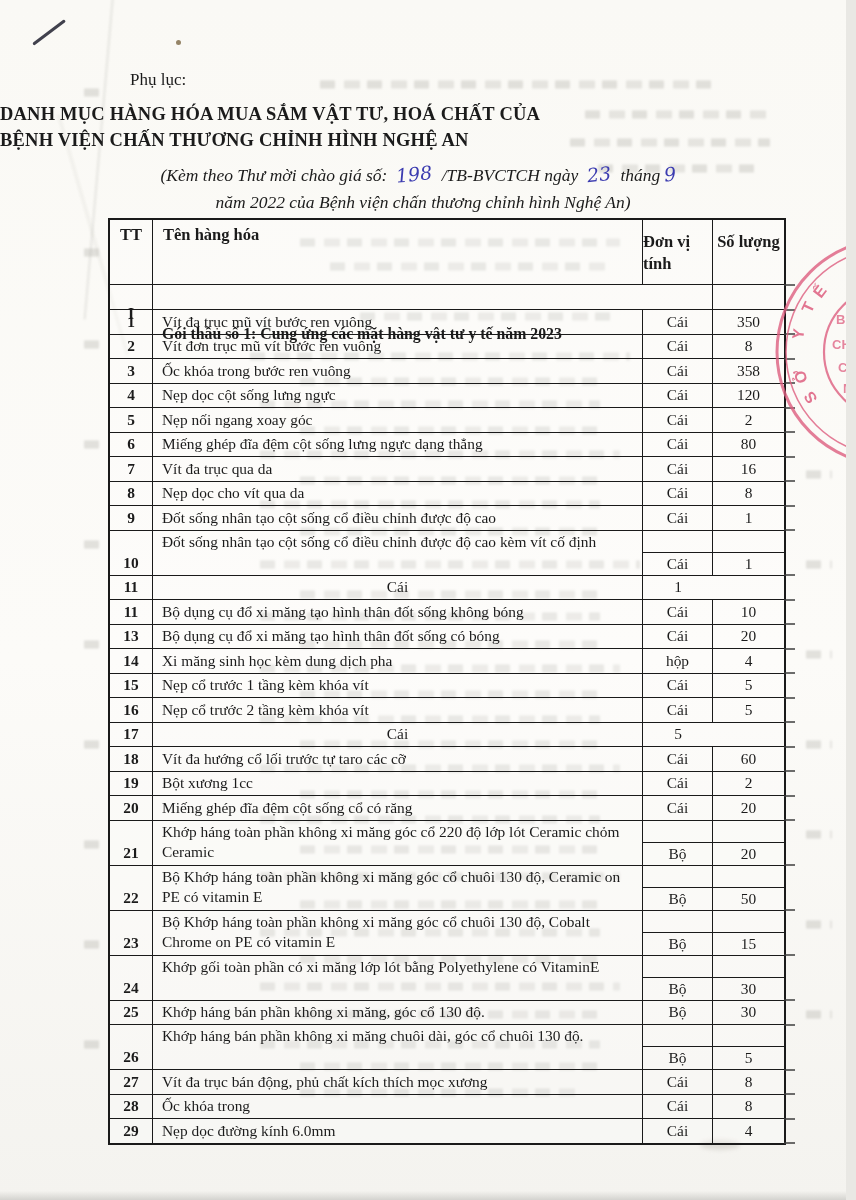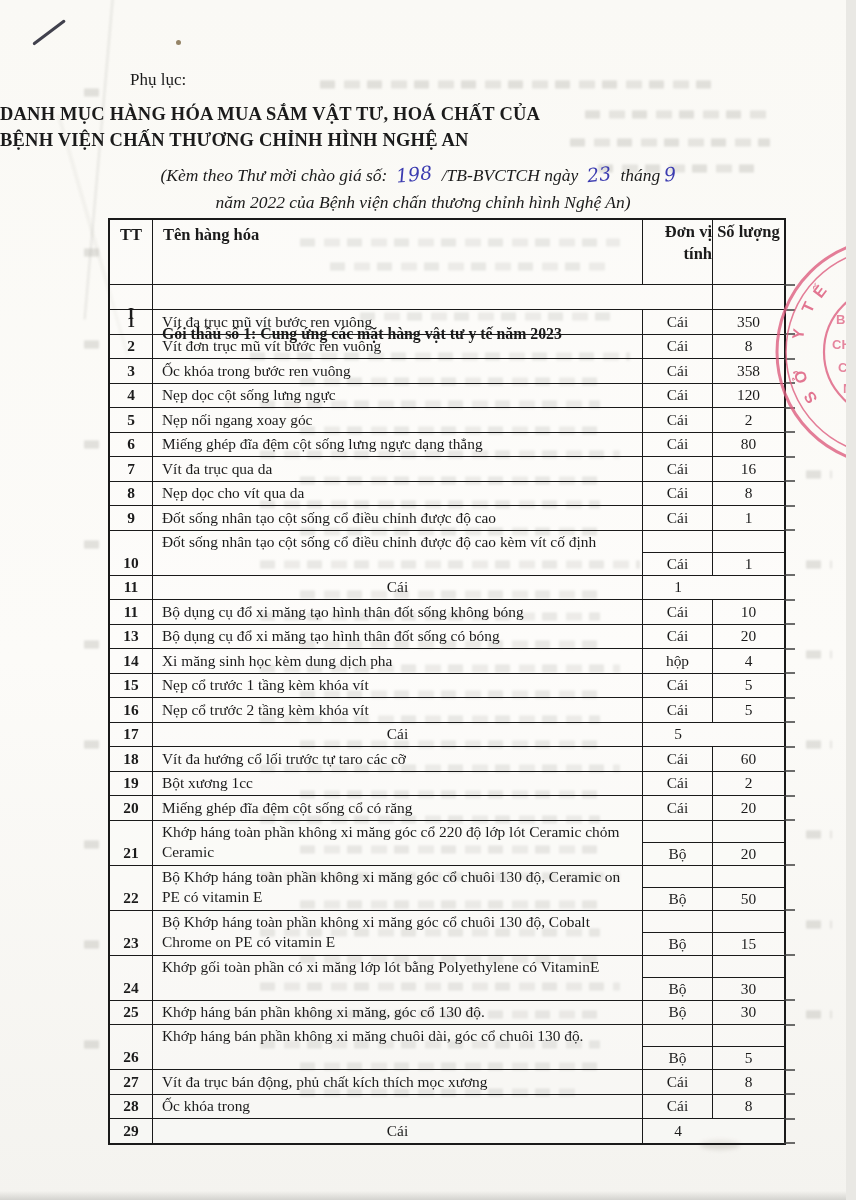--- a/index.html
+++ b/index.html
@@ -18,21 +18,21 @@
   .tbl{position:absolute;left:108px;top:218px;width:678px;border:2px solid #1a1a1a;
        box-sizing:border-box;background:rgba(255,255,255,.25);}
   .grid{display:grid;grid-template-columns:43px 490px 70px 71px;position:relative;}
   .rowline{border-bottom:1px solid #1a1a1a;}
   .grid:last-child{border-bottom:none;}
   .cell{border-right:1px solid #1a1a1a;position:relative;box-sizing:border-box;}
   .cell.qt{border-right:none;}
   .hdr{height:64px;font-weight:bold;font-size:16.5px;}
   .hdr .tt{display:flex;justify-content:center;padding-top:5px;}
   .hdr .nm{padding:5px 0 0 10px;}
-  .hdr .un,.hdr .qt{display:flex;justify-content:center;padding-top:1px;text-align:right;line-height:1.35;}
+  .hdr .un,.hdr .qt{display:flex;justify-content:center;padding-top:11px;text-align:left;line-height:1.35;}
   .sec{height:24px;font-weight:bold;font-size:15.8px;}
   .sec .tt{display:flex;align-items:center;justify-content:center;}
   .sec .nm{display:flex;align-items:center;padding-left:9px;margin-top:40px;}
   .row{height:23.5px;font-size:15.4px;}
   .row.dbl{height:44px;}
   .row .tt{display:flex;align-items:center;justify-content:center;}
   .row.dbl .tt{align-items:flex-end;padding-bottom:3px;}
   .row .nm{display:flex;align-items:center;padding:0 14px 0 9px;line-height:1.32;}
   .row.dbl .nm{align-items:flex-start;padding-top:1px;}
   .row .un,.row .qt{display:flex;align-items:center;justify-content:center;}
@@ -572,20 +572,23 @@
           </div>
           <div class="cell qt">
             <b>8</b>
           </div>
           <i class="tick"></i>
         </div>
         <div class="grid row rowline">
           <div class="cell tt">
             <b>29</b>
           </div>
+          <div class="cell nm">
+            <b>Nẹp dọc đường kính 6.0mm</b>
+          </div>
           <div class="cell un">
             <b>Cái</b>
           </div>
           <div class="cell qt">
             <b>4</b>
           </div>
           <i class="tick"></i>
         </div>
       </div>
   </div>

